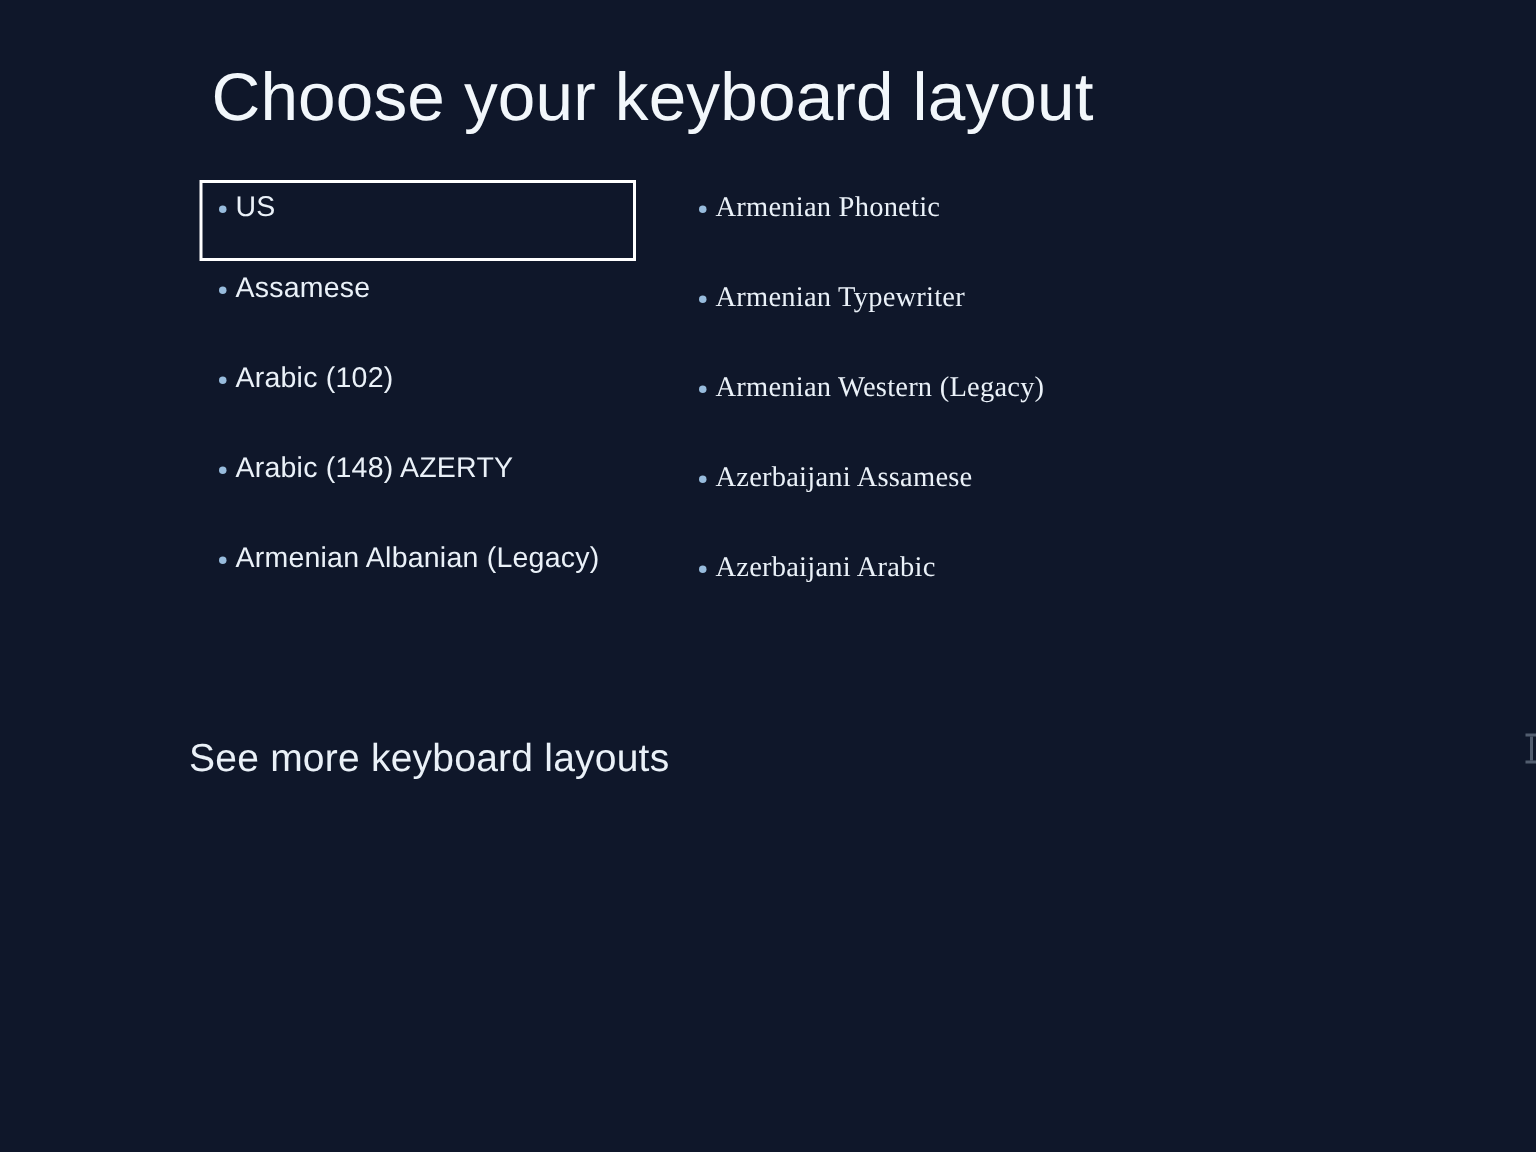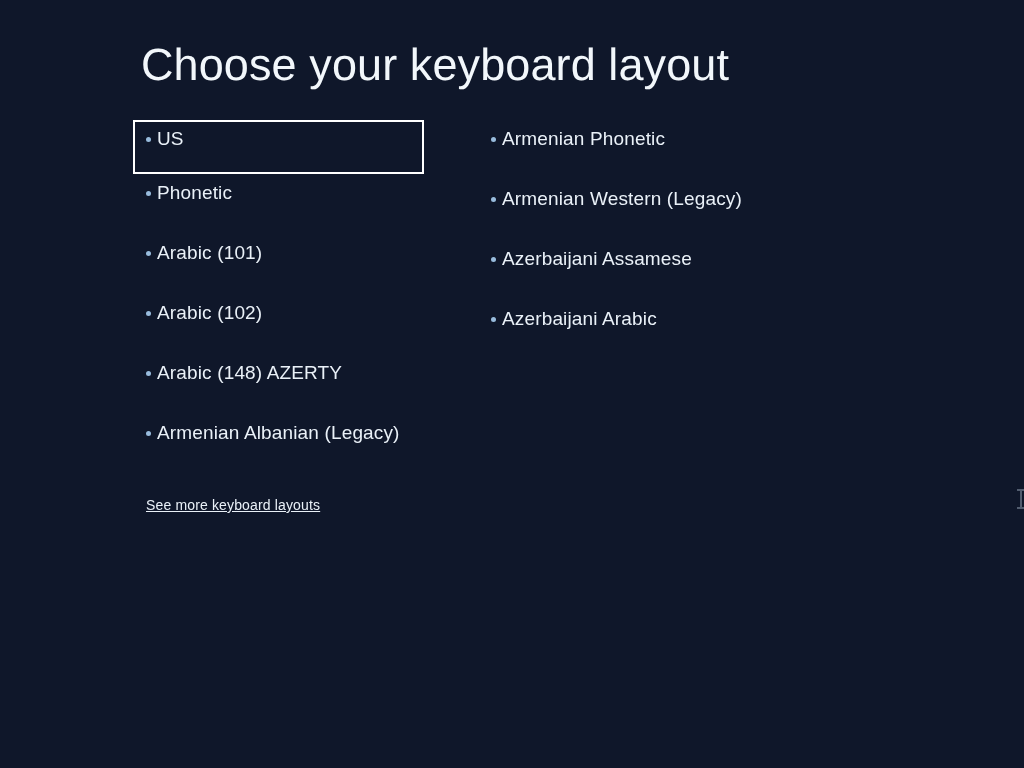--- a/index.html
+++ b/index.html
@@ -46,21 +46,21 @@
     top: 0;
     width: 1024px;
     height: 768px;
   }
 
   .layout-column {
     position: absolute;
     top: 120px;
   }
   #layout-column-left  { left: 133px; width: 300px; }
-  #layout-column-right { left: 478px; width: 320px; }
+  #layout-column-right { left: 453px; width: 320px; font-family: Liberation Serif, serif; }
 
   .layout-item {
     position: relative;
     height: 60px;
     box-sizing: border-box;
     display: flex;
     align-items: flex-start;
     padding-top: 6px;
     padding-left: 13px;
     cursor: default;
@@ -91,30 +91,29 @@
     padding-top: 4px;
     padding-left: 11px;
     width: 291px;
     height: 54px;
   }
   .layout-item.focused .bullet { margin-top: 11px; }
 
   
   #see-more-link {
     position: absolute;
-    left: 146px;
+    left: 126px;
     top: 492px;
-    font-size: 14px;
+    font-size: 26px;
     font-weight: 300;
     line-height: 26px;
     letter-spacing: 0.15px;
     color: #eaf1f8;
     white-space: nowrap;
     cursor: default;
-    text-decoration: underline;
   }
 
   
   #edge-cursor-artifact {
     position: absolute;
     left: 1016px;
     top: 489px;
     width: 9px;
     height: 20px;
     opacity: 0.35;
@@ -147,44 +146,44 @@
 
   <div id="layout-columns">
 
     <div class="layout-column" id="layout-column-left">
         <div class="layout-item focused">
           <span class="bullet"></span>
           <span class="label">US</span>
         </div>
         <div class="layout-item">
           <span class="bullet"></span>
-          <span class="label">Phonetic</span>
-        </div>
-        <div class="layout-item">
-          <span class="bullet"></span>
-          <span class="label">Arabic (101)</span>
+          <span class="label">Assamese</span>
         </div>
         <div class="layout-item">
           <span class="bullet"></span>
           <span class="label">Arabic (102)</span>
         </div>
         <div class="layout-item">
           <span class="bullet"></span>
           <span class="label">Arabic (148) AZERTY</span>
         </div>
         <div class="layout-item">
           <span class="bullet"></span>
           <span class="label">Armenian Albanian (Legacy)</span>
         </div>
       </div>
 
     <div class="layout-column" id="layout-column-right">
         <div class="layout-item">
           <span class="bullet"></span>
           <span class="label">Armenian Phonetic</span>
+        </div>
+        <div class="layout-item">
+          <span class="bullet"></span>
+          <span class="label">Armenian Typewriter</span>
         </div>
         <div class="layout-item">
           <span class="bullet"></span>
           <span class="label">Armenian Western (Legacy)</span>
         </div>
         <div class="layout-item">
           <span class="bullet"></span>
           <span class="label">Azerbaijani Assamese</span>
         </div>
         <div class="layout-item">

